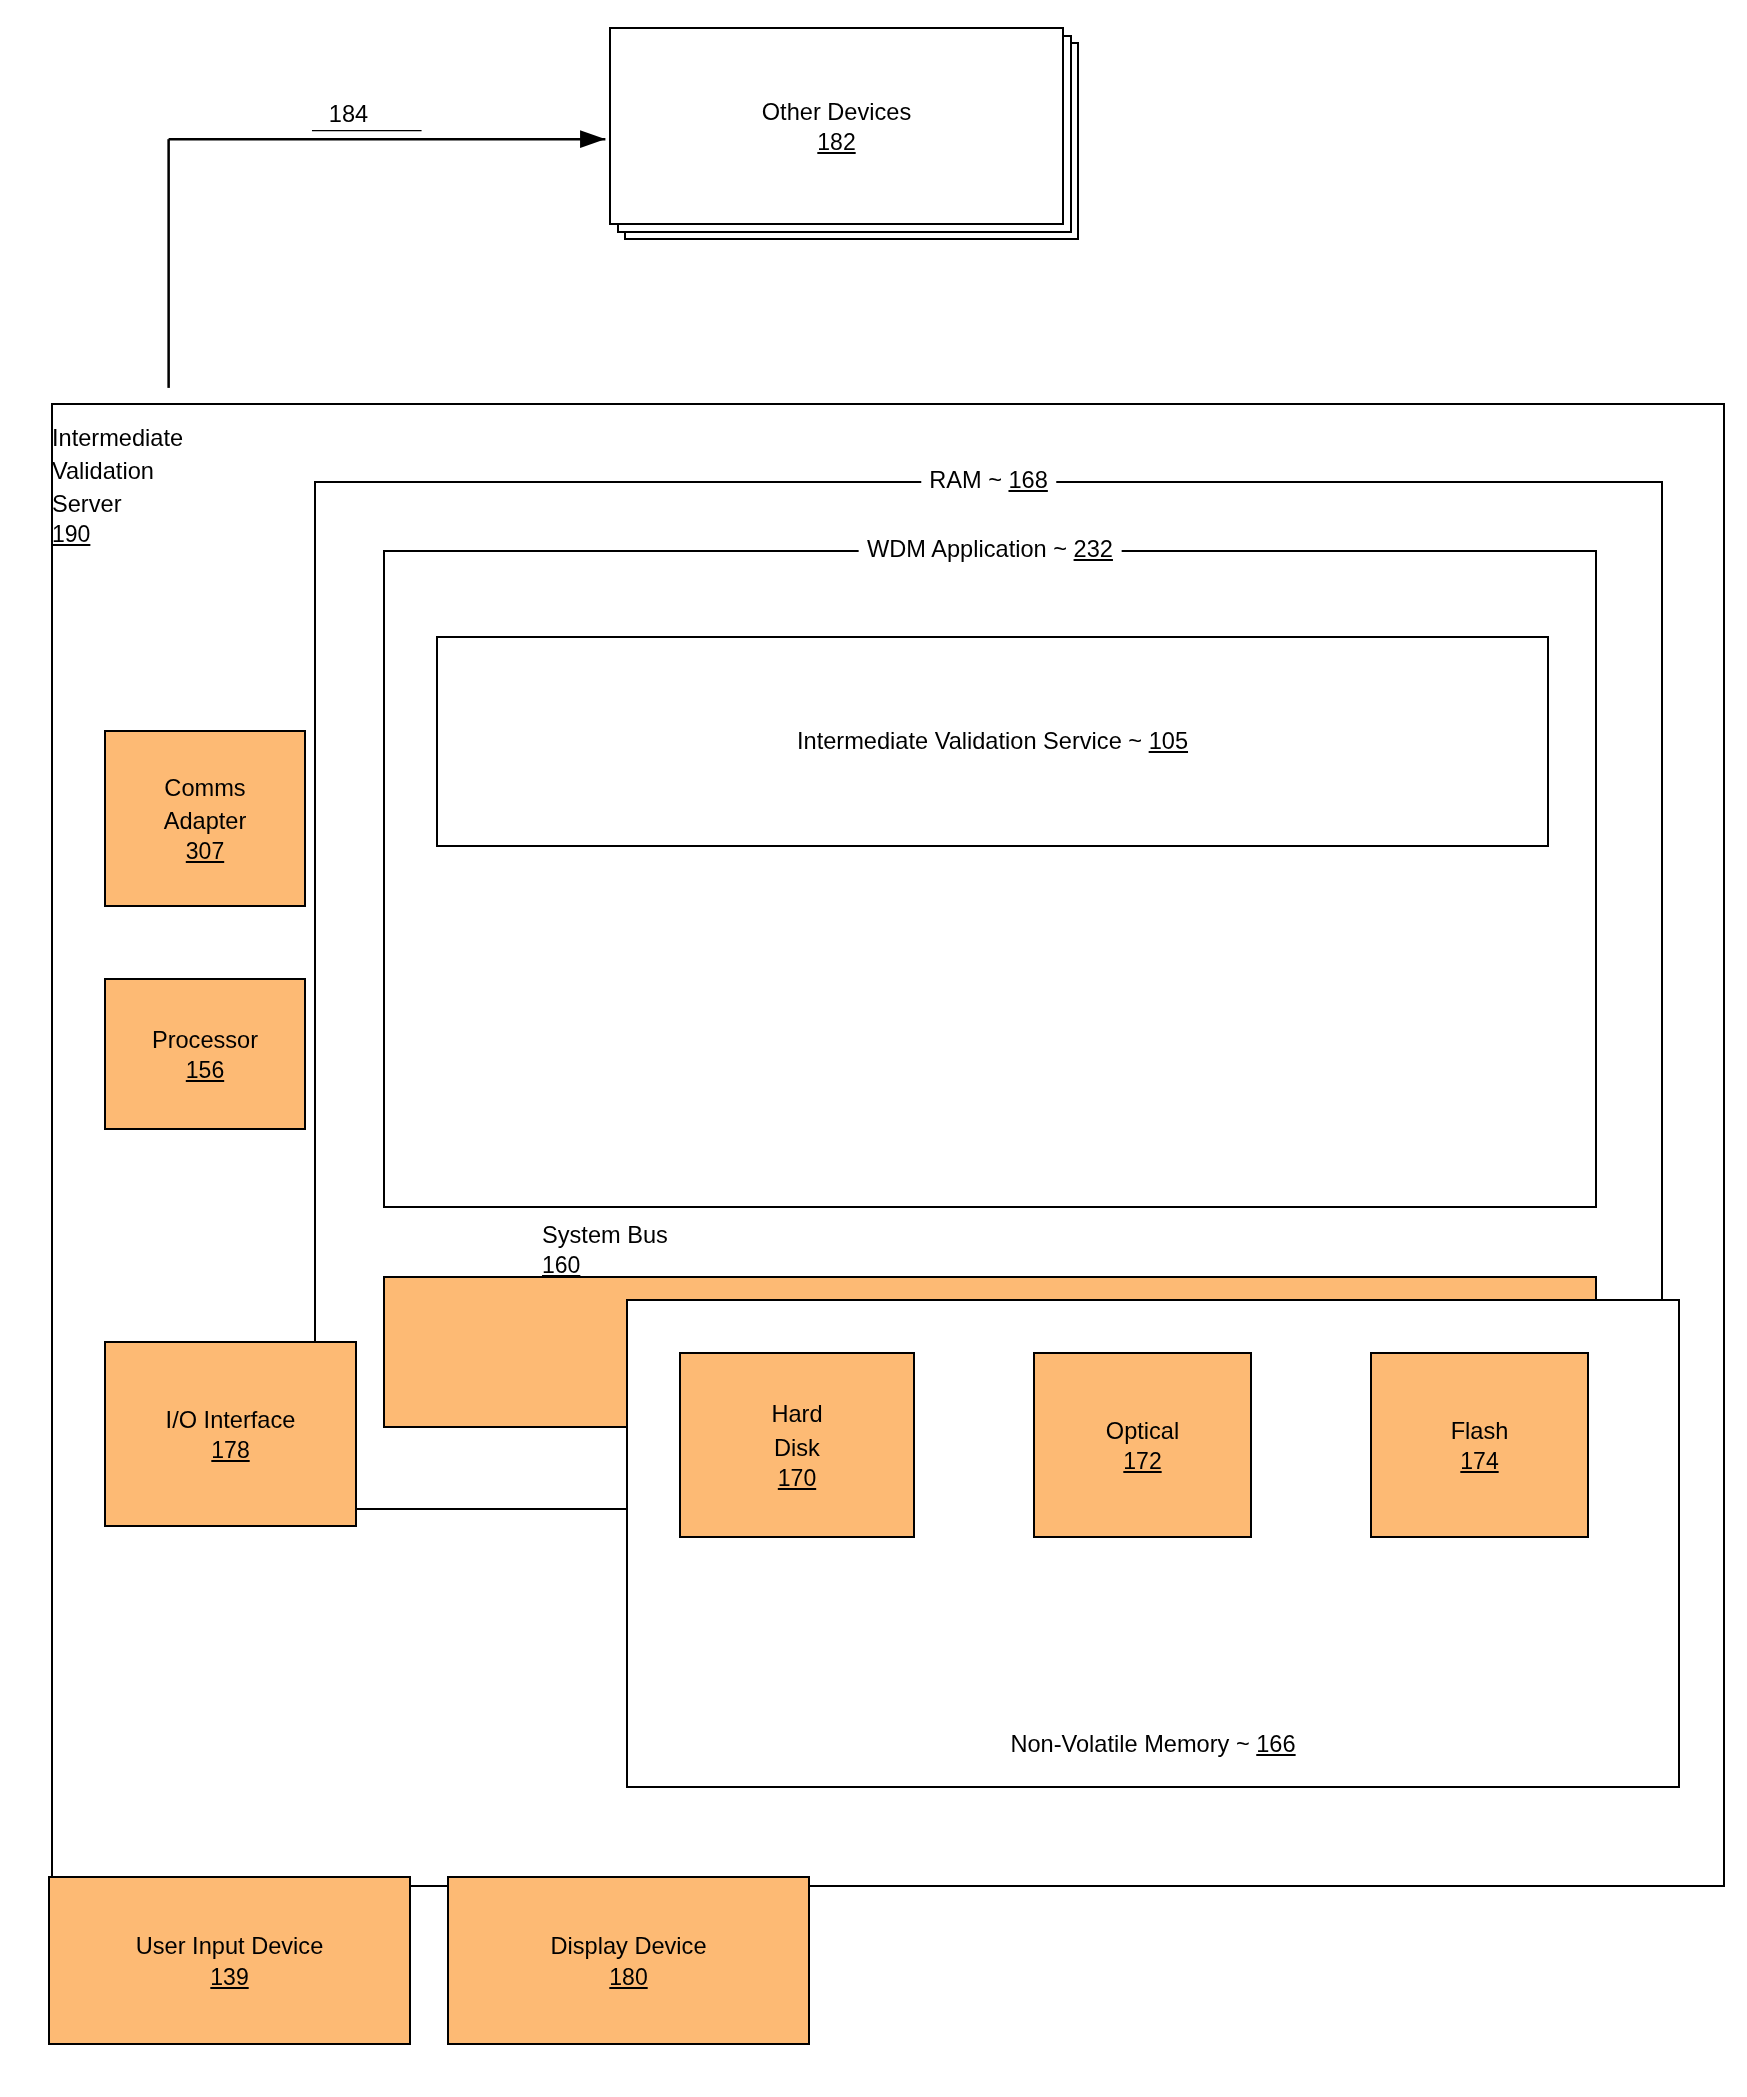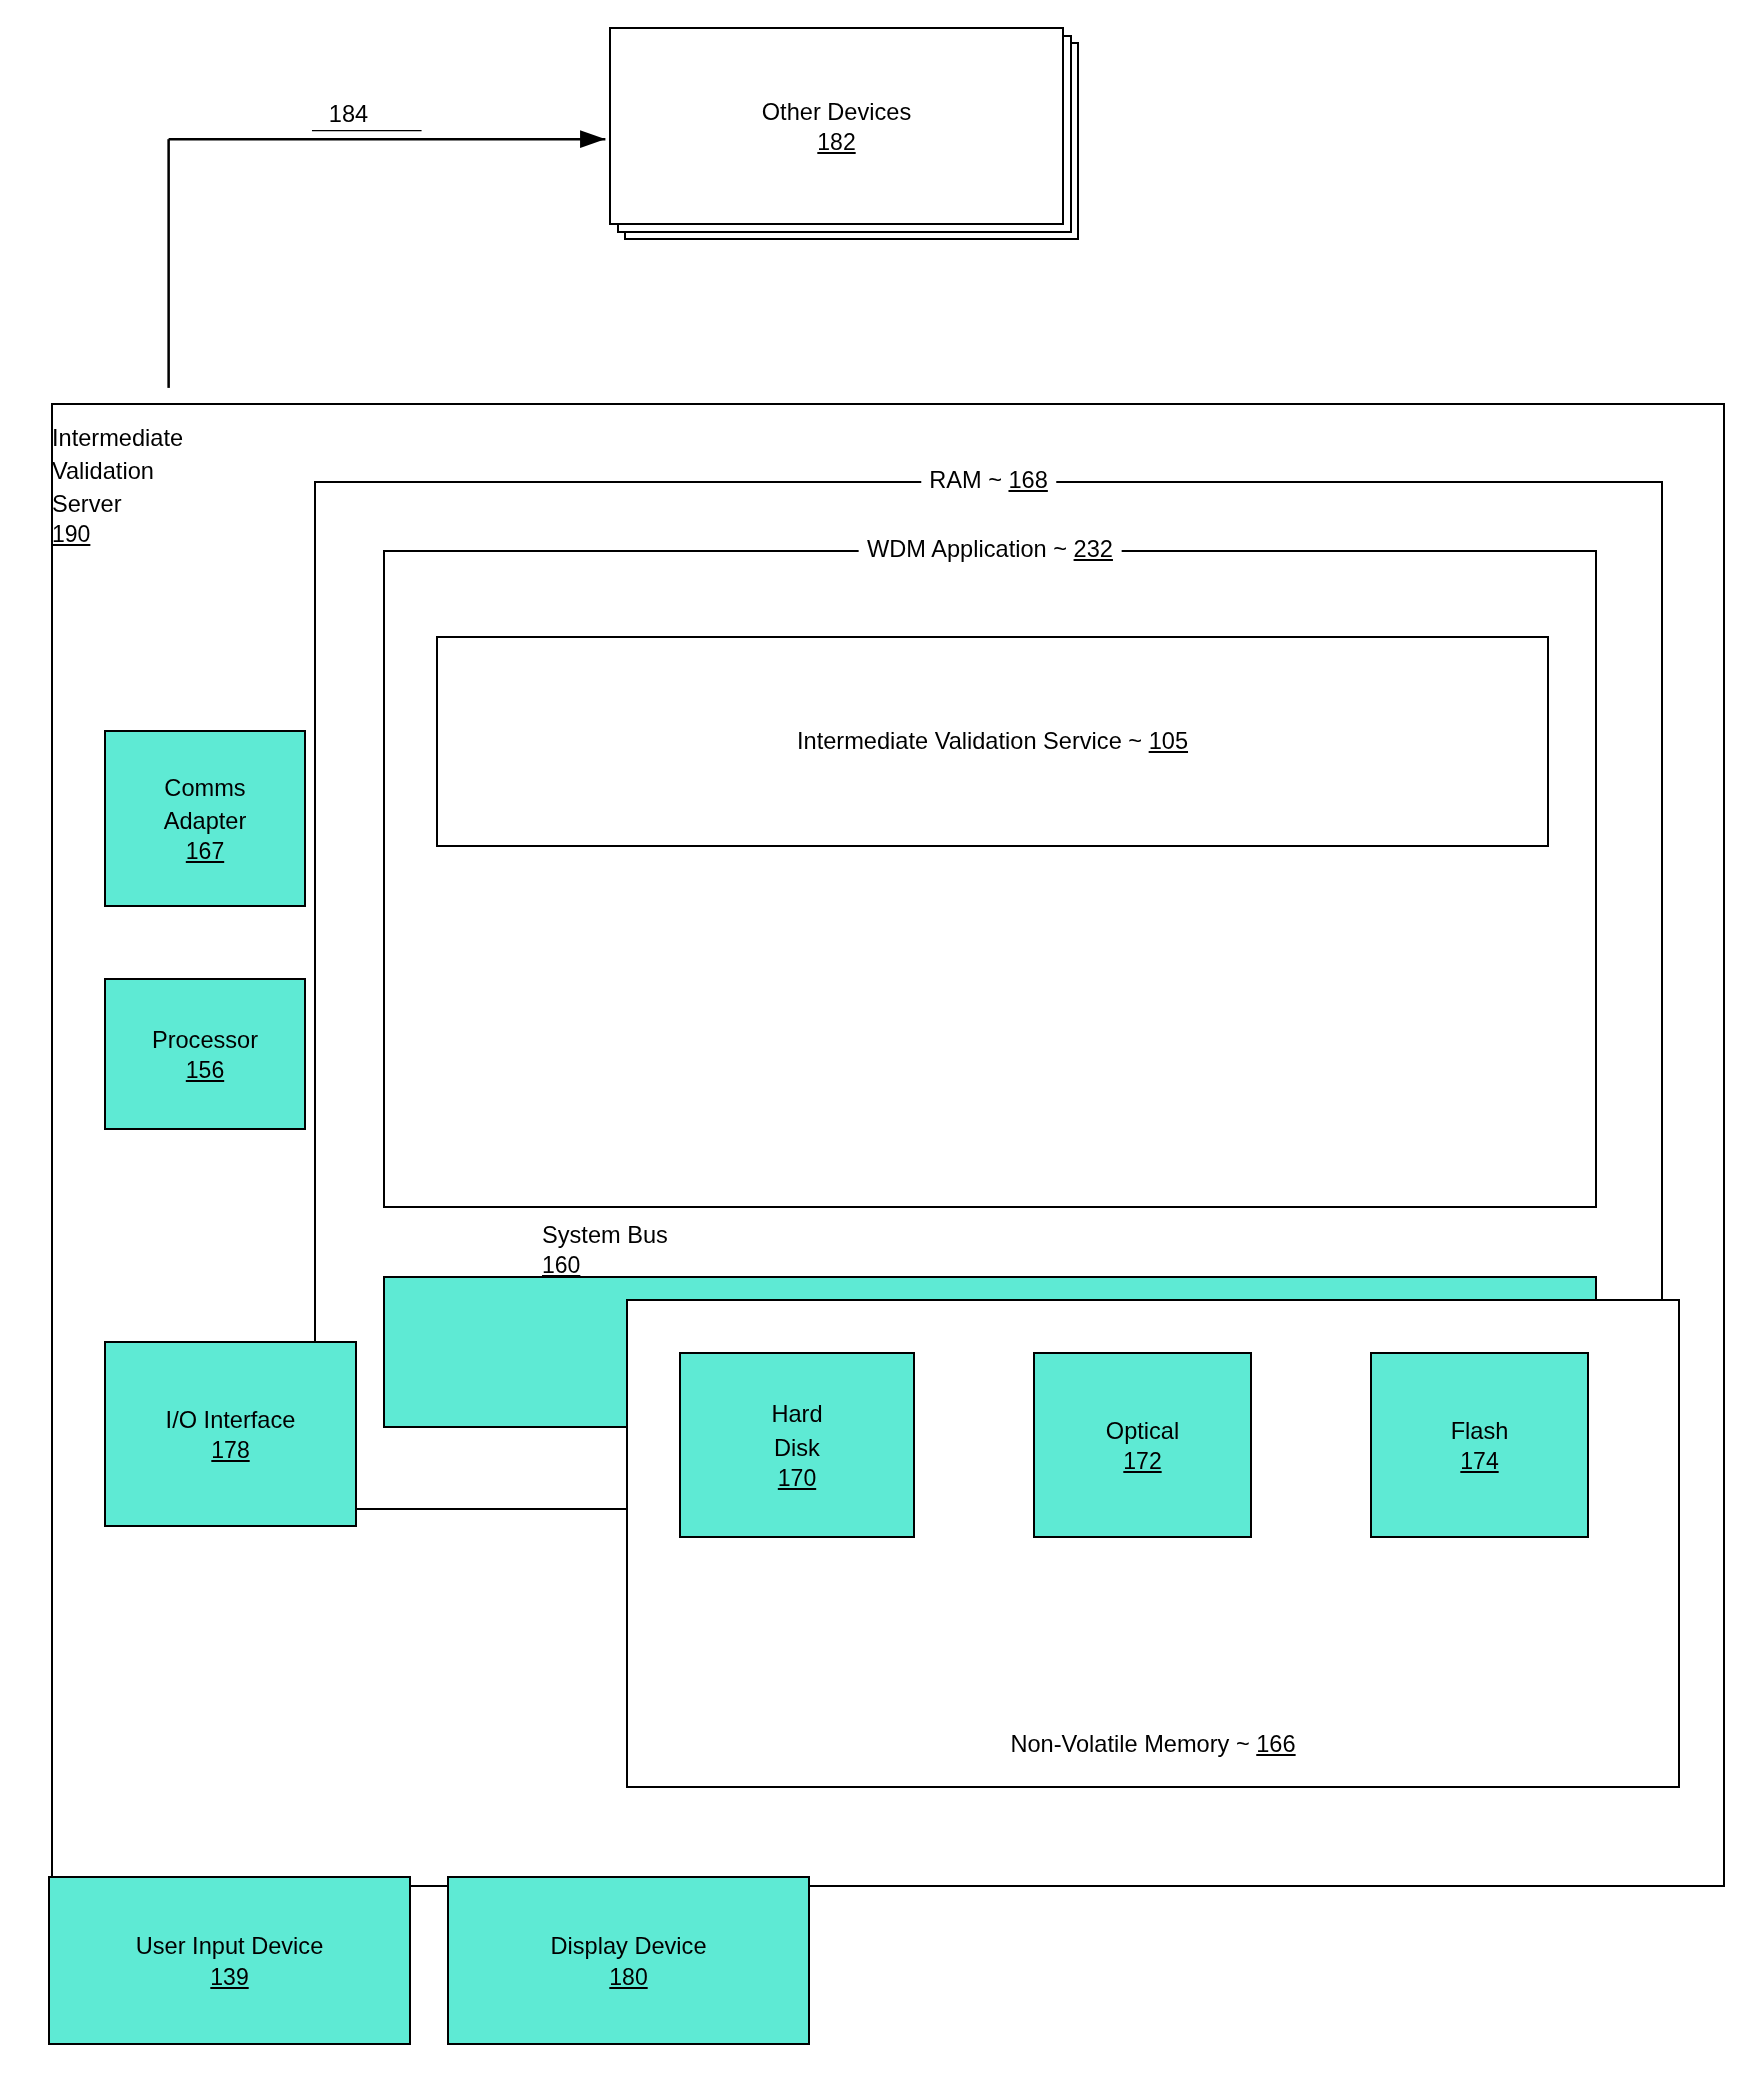--- a/index.html
+++ b/index.html
@@ -17,21 +17,21 @@
       top: 0;
       left: 0;
       width: 1747px;
       height: 2097px;
     }
 
     
     .box {
       position: absolute;
       border: 2.5px solid #000;
-      background: #5eead4;
+      background: #fdba74;
       display: flex;
       flex-direction: column;
       align-items: center;
       justify-content: center;
       text-align: center;
     }
 
     
     .stacked-box {
       position: absolute;
@@ -207,21 +207,21 @@
       </div>
     </div>
 
     <div style="position:absolute; top:814px; left:489px;">
       <span class="label-text">System Bus</span><br>
       <span class="ref-num">160</span>
     </div>
 
     <div class="box" style="position:absolute; top:325px; left:51px; width:202px; height:177px;">
       <span class="label-text">Comms<br>Adapter</span>
-      <span class="ref-num">167</span>
+      <span class="ref-num">307</span>
     </div>
 
     <div class="box" style="position:absolute; top:573px; left:51px; width:202px; height:152px;">
       <span class="label-text">Processor</span>
       <span class="ref-num">156</span>
     </div>
 
     <div class="box" style="position:absolute; top:936px; left:51px; width:253px; height:186px;">
       <span class="label-text">I/O Interface</span>
       <span class="ref-num">178</span>

